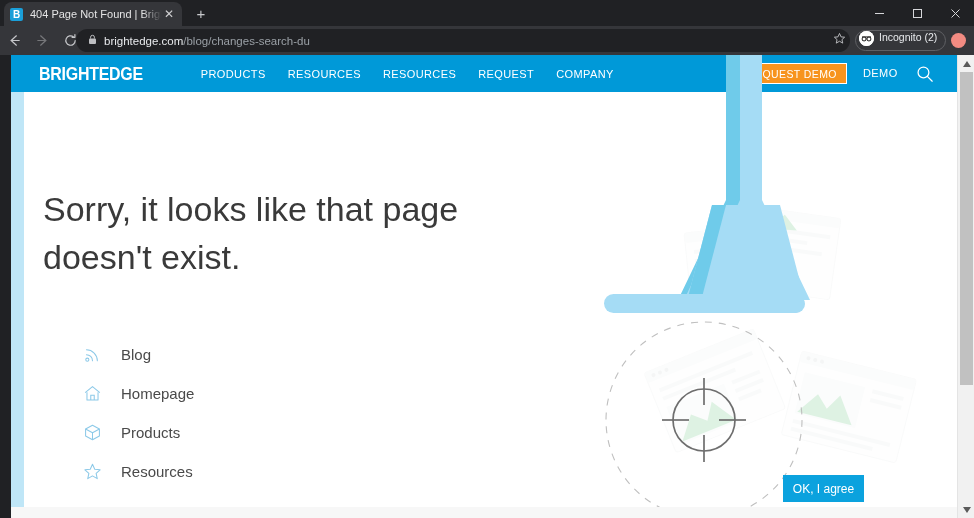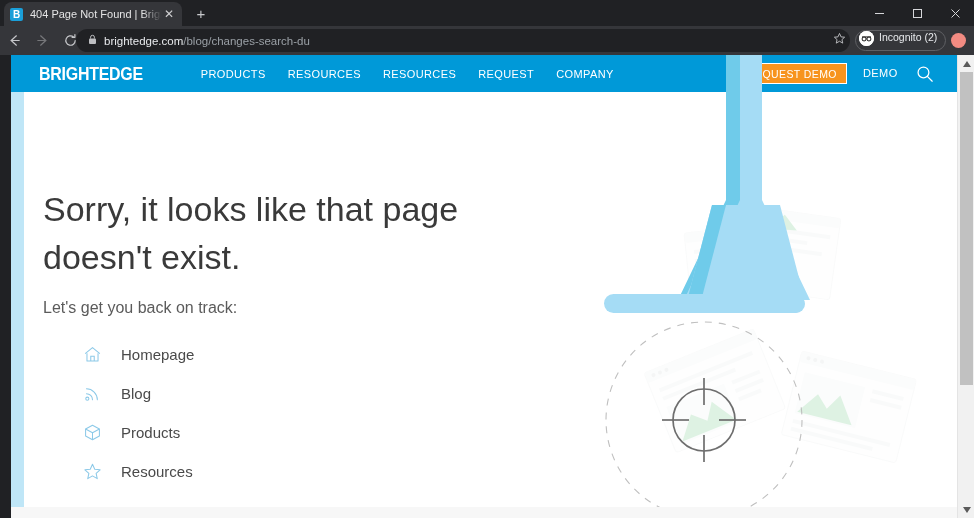--- a/index.html
+++ b/index.html
@@ -347,46 +347,45 @@
 
           <polygon points="60,242 300,242 214,150 146,150" fill="#A5DCF5" opacity="0"></polygon>
           <path d="M146 150 L214 150 L238 242 L122 242 Z" fill="#A5DCF5"></path>
           <path d="M146 150 L160 150 L136 242 L122 242 Z" fill="#6FCBEA"></path>
           <rect x="38" y="239" width="200" height="19" rx="9.5" fill="#A5DCF5"></rect>
         </g>
       </svg>
     </div>
 
     <div class="headline">Sorry, it looks like that page doesn't exist.</div>
-    <div class="subline">Let's get you back on track:</div>
 
     <div class="linklist">
+      <div class="linkrow">
+        <span class="ic">
+          <svg width="19" height="19" viewBox="0 0 22 22">
+              <circle cx="5" cy="17" r="1.8" fill="none" stroke="#8CC9E8" stroke-width="1.2"></circle>
+              <path d="M4 11.2 a7 7 0 0 1 7 7" fill="none" stroke="#8CC9E8" stroke-width="1.2" stroke-linecap="round"></path>
+              <path d="M4 5.6 a12.6 12.6 0 0 1 12.6 12.6" fill="none" stroke="#8CC9E8" stroke-width="1.2" stroke-linecap="round"></path>
+            </svg>
+        </span>
+        <span class="lbl">Blog</span>
+      </div>
       <div class="linkrow">
         <span class="ic">
           <svg width="19" height="19" viewBox="0 0 22 22">
               <path d="M2.5 10 L11 3 L19.5 10" fill="none" stroke="#8CC9E8" stroke-width="1.2" stroke-linejoin="round"></path>
               <path d="M4.6 9.6 V18.5 H17.4 V9.6" fill="none" stroke="#8CC9E8" stroke-width="1.2" stroke-linejoin="round"></path>
               <path d="M9 18.5 V13 h4 v5.5" fill="none" stroke="#8CC9E8" stroke-width="1.2"></path>
             </svg>
         </span>
         <span class="lbl">Homepage</span>
       </div>
       <div class="linkrow">
         <span class="ic">
           <svg width="19" height="19" viewBox="0 0 22 22">
-              <circle cx="5" cy="17" r="1.8" fill="none" stroke="#8CC9E8" stroke-width="1.2"></circle>
-              <path d="M4 11.2 a7 7 0 0 1 7 7" fill="none" stroke="#8CC9E8" stroke-width="1.2" stroke-linecap="round"></path>
-              <path d="M4 5.6 a12.6 12.6 0 0 1 12.6 12.6" fill="none" stroke="#8CC9E8" stroke-width="1.2" stroke-linecap="round"></path>
-            </svg>
-        </span>
-        <span class="lbl">Blog</span>
-      </div>
-      <div class="linkrow">
-        <span class="ic">
-          <svg width="19" height="19" viewBox="0 0 22 22">
               <path d="M11 2.6 L19 7 V15 L11 19.4 L3 15 V7 Z" fill="none" stroke="#8CC9E8" stroke-width="1.2" stroke-linejoin="round"></path>
               <path d="M3 7 L11 11.3 L19 7" fill="none" stroke="#8CC9E8" stroke-width="1.2" stroke-linejoin="round"></path>
               <path d="M11 11.3 V19.4" fill="none" stroke="#8CC9E8" stroke-width="1.2"></path>
             </svg>
         </span>
         <span class="lbl">Products</span>
       </div>
       <div class="linkrow">
         <span class="ic">
           <svg width="19" height="19" viewBox="0 0 22 22">
@@ -396,20 +395,21 @@
         <span class="lbl">Resources</span>
       </div>
     </div>
 
     <div class="cookiebar">
       
       
     </div>
   </div>
 
+  <button class="agree-btn">OK, I agree</button>
 
   <div class="scrollbar">
     <div class="sb-arrow sb-up">
       <svg width="8" height="6" viewBox="0 0 8 6">
           <polygon points="4,0 8,6 0,6" fill="#5A5A5A"></polygon>
         </svg>
     </div>
     <div class="sb-thumb"></div>
     <div class="sb-arrow sb-down">
       <svg width="8" height="6" viewBox="0 0 8 6">

